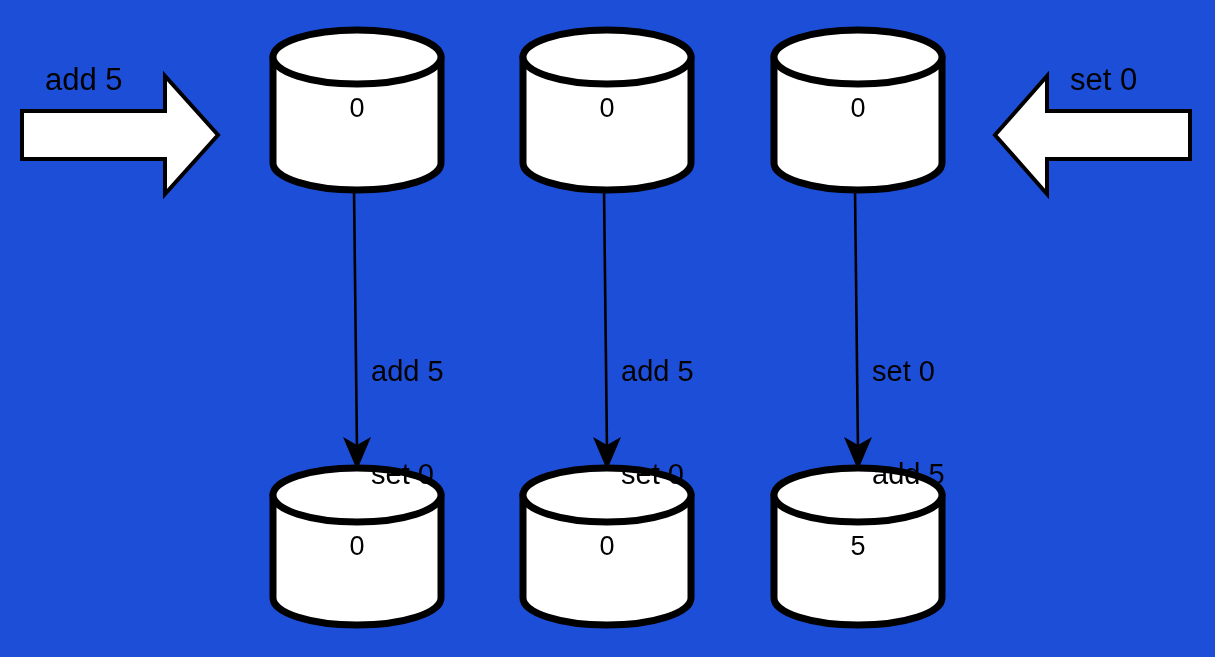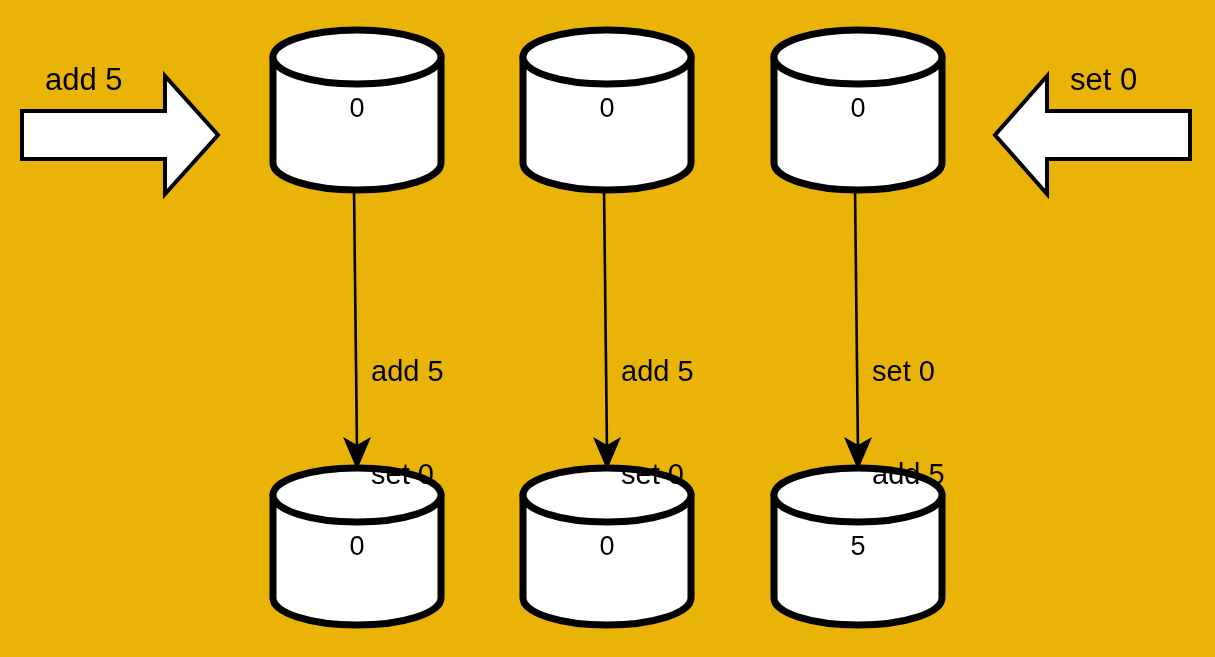--- a/index.html
+++ b/index.html
@@ -7,21 +7,21 @@
     padding: 0;
     background: #ffffff;
   }
   body {
     font-family: "Liberation Sans", sans-serif;
   }
   #canvas {
     position: relative;
     width: 1215px;
     height: 657px;
-    background: #eab308;
+    background: #1d4ed8;
     overflow: hidden;
   }
   #diagram-svg {
     position: absolute;
     top: 0;
     left: 0;
     width: 1215px;
     height: 657px;
   }
   .shape-stroke {

